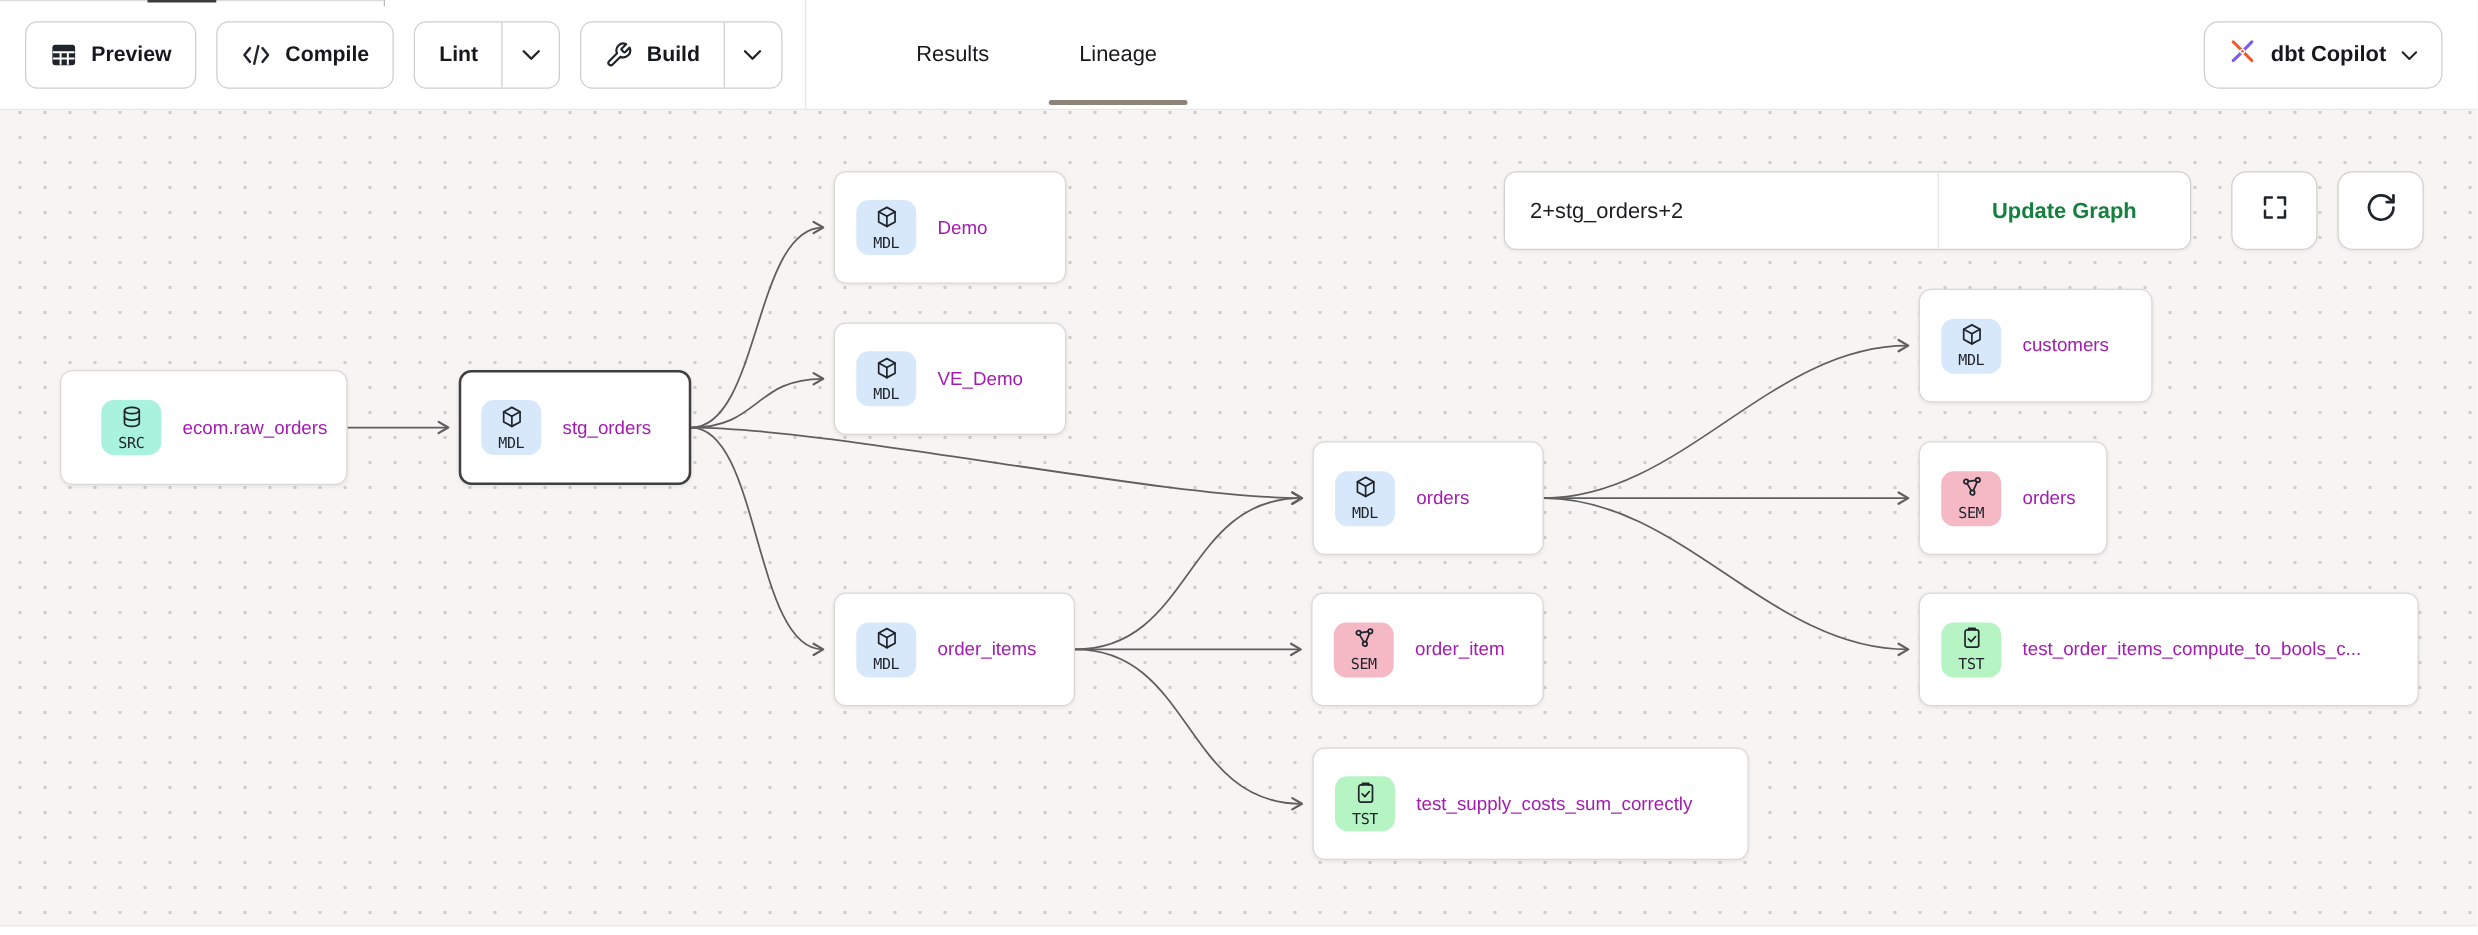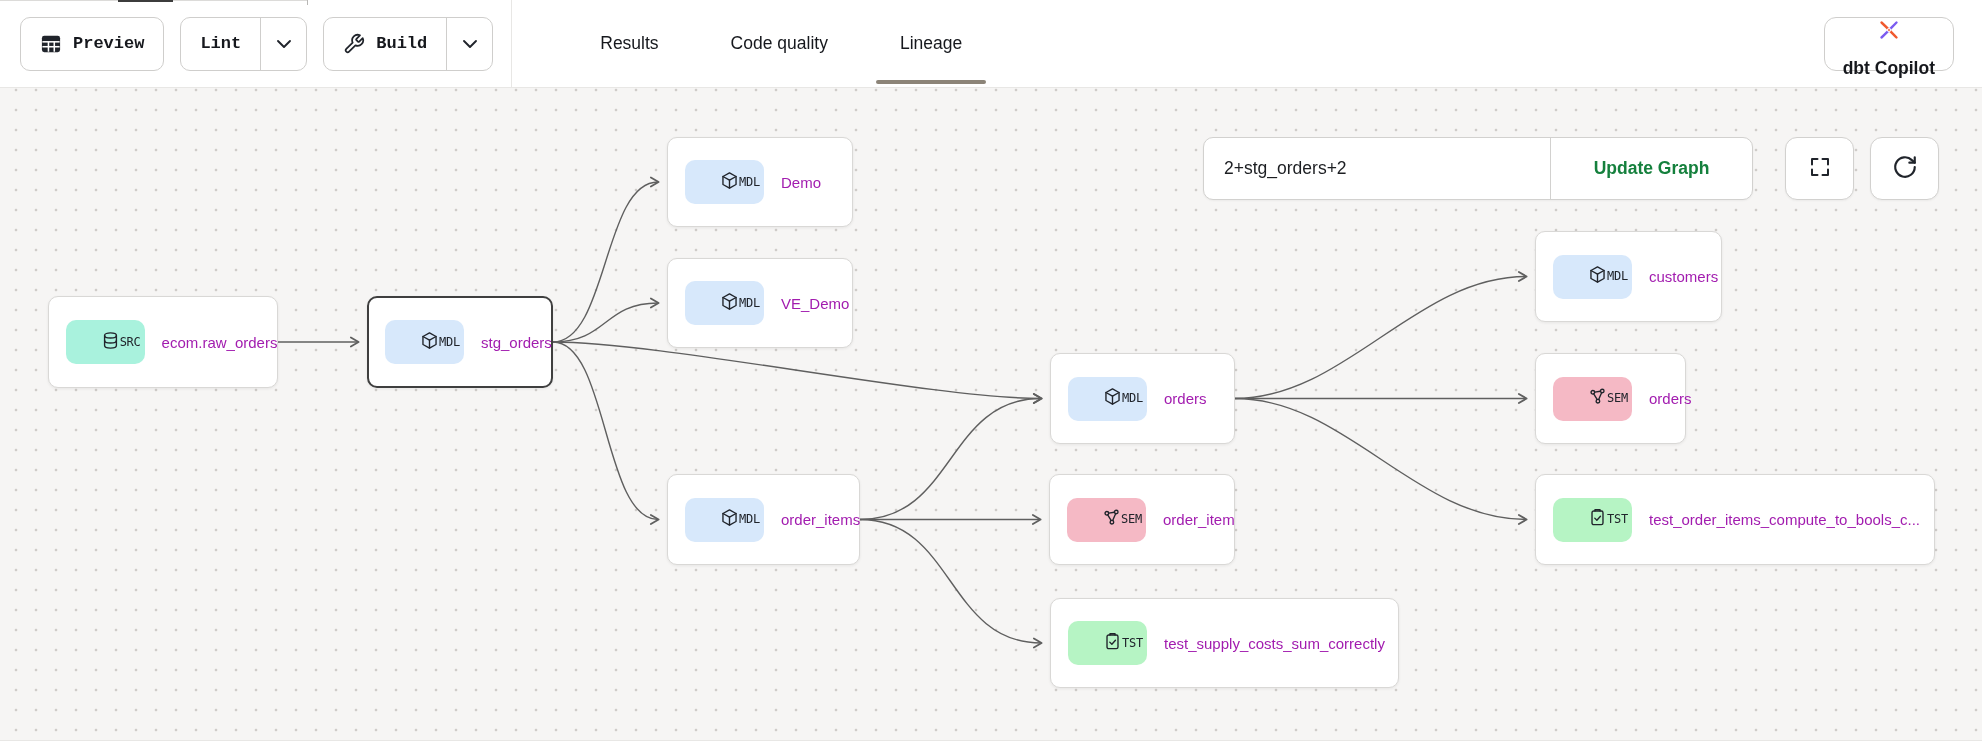--- a/index.html
+++ b/index.html
@@ -15,59 +15,59 @@
     display:flex;align-items:center;box-sizing:border-box;padding-left:20px;
   }
   .top-hairline{position:absolute;left:0;top:0;width:307px;height:1px;background:#dcdbd9;}
   .top-dark-seg{position:absolute;left:118px;top:0;width:55px;height:2px;background:#3c3c3c;}
   .top-tick{position:absolute;left:307px;top:0;width:1px;height:5px;background:#b8b7b5;}
   .btn{
     display:inline-flex;align-items:center;height:54px;background:#fff;
     border:1px solid #cfcecc;border-radius:10px;margin-right:16px;
     font-size:17px;font-weight:700;color:#16181d;cursor:pointer;box-sizing:border-box;
   }
-  .btn .btn-main{display:inline-flex;align-items:center;gap:11px;padding:0 19px;height:100%;font-family:Liberation Mono, monospace;}
+  .btn .btn-main{display:inline-flex;align-items:center;gap:11px;padding:0 19px;height:100%;}
   .btn .btn-caret{
     display:inline-flex;align-items:center;justify-content:center;height:100%;
     width:45px;border-left:1px solid #cfcecc;
   }
   .btn svg{display:block;}
   .toolbar-divider{width:1px;height:88px;background:#e8e7e5;margin-left:2px;flex:none;}
   .tabs{display:flex;align-items:stretch;height:80px;margin-left:88px;gap:72px;}
   .tab{
     position:relative;display:flex;align-items:center;font-size:17.5px;color:#16181d;
     cursor:pointer;white-space:nowrap;
   }
   .tab.active::after{
     content:"";position:absolute;left:-24px;right:-24px;bottom:0;height:4px;
     background:var(--underline,#8c8478);border-radius:2px;
   }
   .copilot-btn{
     margin-left:auto;margin-right:28px;display:inline-flex;align-items:center;gap:11px;
     height:54px;padding:0 18px;background:#fff;border:1px solid #cfcecc;border-radius:12px;
-    font-size:17.5px;font-weight:700;color:#16181d;cursor:pointer;box-sizing:border-box;flex-direction:column;
+    font-size:17.5px;font-weight:700;color:#16181d;cursor:pointer;box-sizing:border-box;
   }
   
   .canvas{
     position:absolute;left:0;top:88px;width:1982px;height:652px;
     background-color:var(--canvas-bg,#f6f5f4);
     background-image:radial-gradient(var(--dot,#cfccc9) 1.5px, transparent 1.6px);
     background-size:20px 20px;background-position:6px 12px;
   }
   .bottom-strip{position:absolute;left:0;top:740px;width:1982px;height:8px;background:#fff;border-top:1px solid #e8e7e5;}
   .edges{position:absolute;left:0;top:0;width:1982px;height:652px;pointer-events:none;}
   .node{
     position:absolute;display:flex;align-items:center;gap:17px;box-sizing:border-box;
     background:#ffffff;border:1px solid var(--node-border,#d9d8d6);border-radius:10px;
     padding-left:17px;box-shadow:0 1px 3px rgba(30,30,30,.07);cursor:pointer;
   }
   .node.selected{border:2px solid var(--selected-border,#3f3f3f);padding-left:16px;}
   .badge{
     width:48px;height:44px;border-radius:10px;flex:none;
-    display:flex;flex-direction:row;align-items:center;justify-content:center;gap:0px;padding-left:31px;
+    display:flex;flex-direction:column;align-items:center;justify-content:center;gap:0px;
   }
   .badge-label{
     font-family:"DejaVu Sans Mono",monospace;font-size:12px;line-height:13px;
     color:#20242b;letter-spacing:-0.3px;
   }
   .node-label{font-size:15px;color:#a21caf;white-space:nowrap;}
   
   .filter-control{
     position:absolute;left:1203px;top:49px;width:550px;height:63px;box-sizing:border-box;
     background:#fff;border:1px solid #d2d1cf;border-radius:10px;display:flex;align-items:stretch;
@@ -107,20 +107,32 @@
           <line x1="2.5" y1="8.6" x2="21.5" y2="8.6" stroke="#fff" stroke-width="1.7"></line>
           <line x1="9.2" y1="8.6" x2="9.2" y2="19.5" stroke="#fff" stroke-width="1.7"></line>
           <line x1="15.6" y1="8.6" x2="15.6" y2="19.5" stroke="#fff" stroke-width="1.7"></line>
           <line x1="2.5" y1="14" x2="21.5" y2="14" stroke="#fff" stroke-width="1.7"></line>
         </svg>
       </span>
       <span>Preview</span>
     </span>
   </div>
 
+  <div class="btn">
+    <span class="btn-main">
+      <span>
+        <svg width="24" height="20" viewBox="0 0 24 20" fill="none" stroke="#20242b" stroke-width="1.9" stroke-linecap="round" stroke-linejoin="round">
+          <polyline points="7 4.5 2.5 10 7 15.5"></polyline>
+          <polyline points="17 4.5 21.5 10 17 15.5"></polyline>
+          <line x1="13.6" y1="3" x2="10.4" y2="17"></line>
+        </svg>
+      </span>
+      <span>Compile</span>
+    </span>
+  </div>
 
   <div class="btn">
     <span class="btn-main">
       <span>Lint</span>
     </span>
     <span class="btn-caret">
       <span>
         <svg width="16" height="10" viewBox="0 0 16 10" fill="none" stroke="#20242b" stroke-width="1.9" stroke-linecap="round" stroke-linejoin="round">
             <polyline points="2 2 8 8 14 2"></polyline>
           </svg>
@@ -144,23 +156,20 @@
           </svg>
       </span>
     </span>
   </div>
 
   <div class="toolbar-divider"></div>
 
   <div class="tabs">
     <div class="tab">
       <span>Results</span>
-    </div>
-    <div class="tab">
-      <span>Code quality</span>
     </div>
     <div class="tab active">
       <span>Lineage</span>
     </div>
   </div>
 
   <div class="copilot-btn">
     <span>
       <svg width="24" height="24" viewBox="0 0 24 24" fill="none" stroke-linecap="round">
         <path d="M4.5 4.5 C 9 8.5, 15.5 15.5, 19.5 19.5" stroke="#f0592e" stroke-width="2.4"></path>

